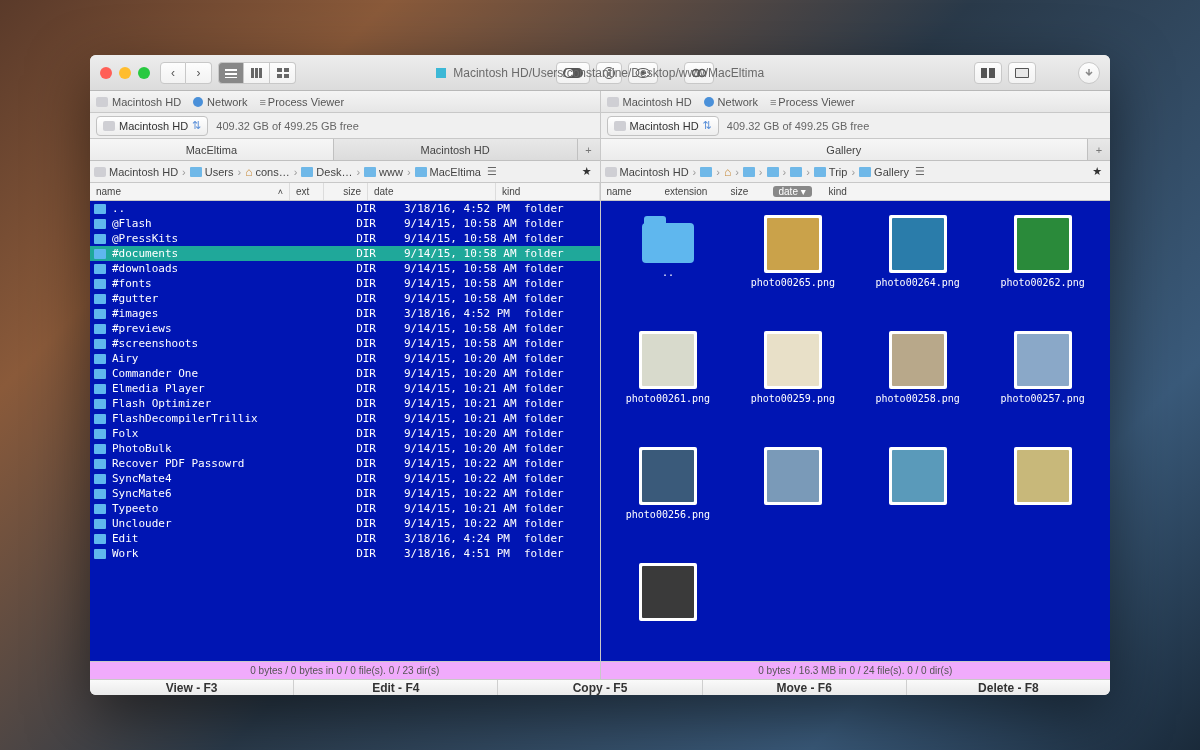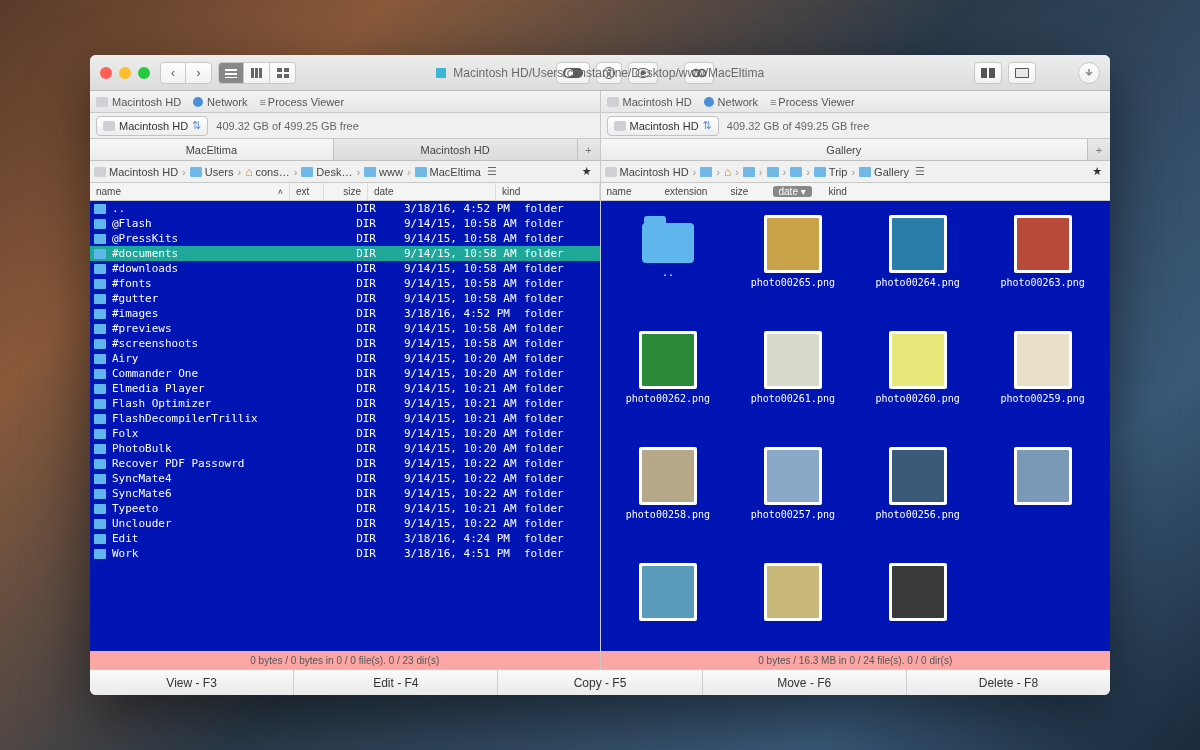--- a/index.html
+++ b/index.html
@@ -101,24 +101,24 @@
 .iconview{flex:1;background:#0015b3;color:#fff;font-family:Menlo,Consolas,monospace;font-size:10px;
   padding:14px 8px;display:grid;grid-template-columns:repeat(4,1fr);grid-auto-rows:110px;
   gap:6px;overflow:auto;justify-items:center;}
 .thumb{display:flex;flex-direction:column;align-items:center;gap:4px;cursor:pointer;}
 .thumb .img{width:58px;height:58px;background:#fff;border-radius:2px;padding:3px;display:flex;}
 .thumb .img > div{flex:1;border-radius:1px;}
 .thumb.up .folder{width:52px;height:40px;background:#5fb7ee;border-radius:4px;position:relative;margin-top:8px;}
 .thumb.up .folder::before{content:"";position:absolute;top:-7px;left:2px;width:22px;height:8px;background:#5fb7ee;border-radius:3px 3px 0 0;}
 .thumb .lbl{text-align:center;white-space:nowrap;}
 
-.status{height:18px;background:#fca5a5;border-top:1px solid #c8c8c8;
+.status{height:18px;background:#f0abfc;border-top:1px solid #c8c8c8;
   display:flex;align-items:center;justify-content:center;font-size:10px;color:#555;}
-.bottombar{height:26px;background:linear-gradient(#fafafa,#eaeaea);border-top:1px solid #c8c8c8;
-  display:flex;}
+.bottombar{height:16px;background:linear-gradient(#fafafa,#eaeaea);border-top:1px solid #c8c8c8;
+  display:flex;font-weight:bold;}
 .bottombar .bb{flex:1;display:flex;align-items:center;justify-content:center;border-right:1px solid #cfcfcf;
   font-size:12px;color:#333;cursor:pointer;}
 .bottombar .bb:last-child{border-right:none;}
 
 svg{display:block;}
 </style>
 </head>
 <body>
 
 <div class="window">
@@ -599,41 +599,29 @@
             <span class="lbl">photo00265.png</span>
           </div>
           <div class="thumb">
             <div class="img">
               <div style="background:#2a7caa"></div>
             </div>
             <span class="lbl">photo00264.png</span>
           </div>
           <div class="thumb">
             <div class="img">
-              <div style="background:#b84a3a"></div>
-            </div>
-            <span class="lbl">photo00263.png</span>
-          </div>
-          <div class="thumb">
-            <div class="img">
               <div style="background:#2a8a3a"></div>
             </div>
             <span class="lbl">photo00262.png</span>
           </div>
           <div class="thumb">
             <div class="img">
               <div style="background:#d8dacc"></div>
             </div>
             <span class="lbl">photo00261.png</span>
-          </div>
-          <div class="thumb">
-            <div class="img">
-              <div style="background:#e6e87a"></div>
-            </div>
-            <span class="lbl">photo00260.png</span>
           </div>
           <div class="thumb">
             <div class="img">
               <div style="background:#e8e0c8"></div>
             </div>
             <span class="lbl">photo00259.png</span>
           </div>
           <div class="thumb">
             <div class="img">
               <div style="background:#b8a88a"></div>

